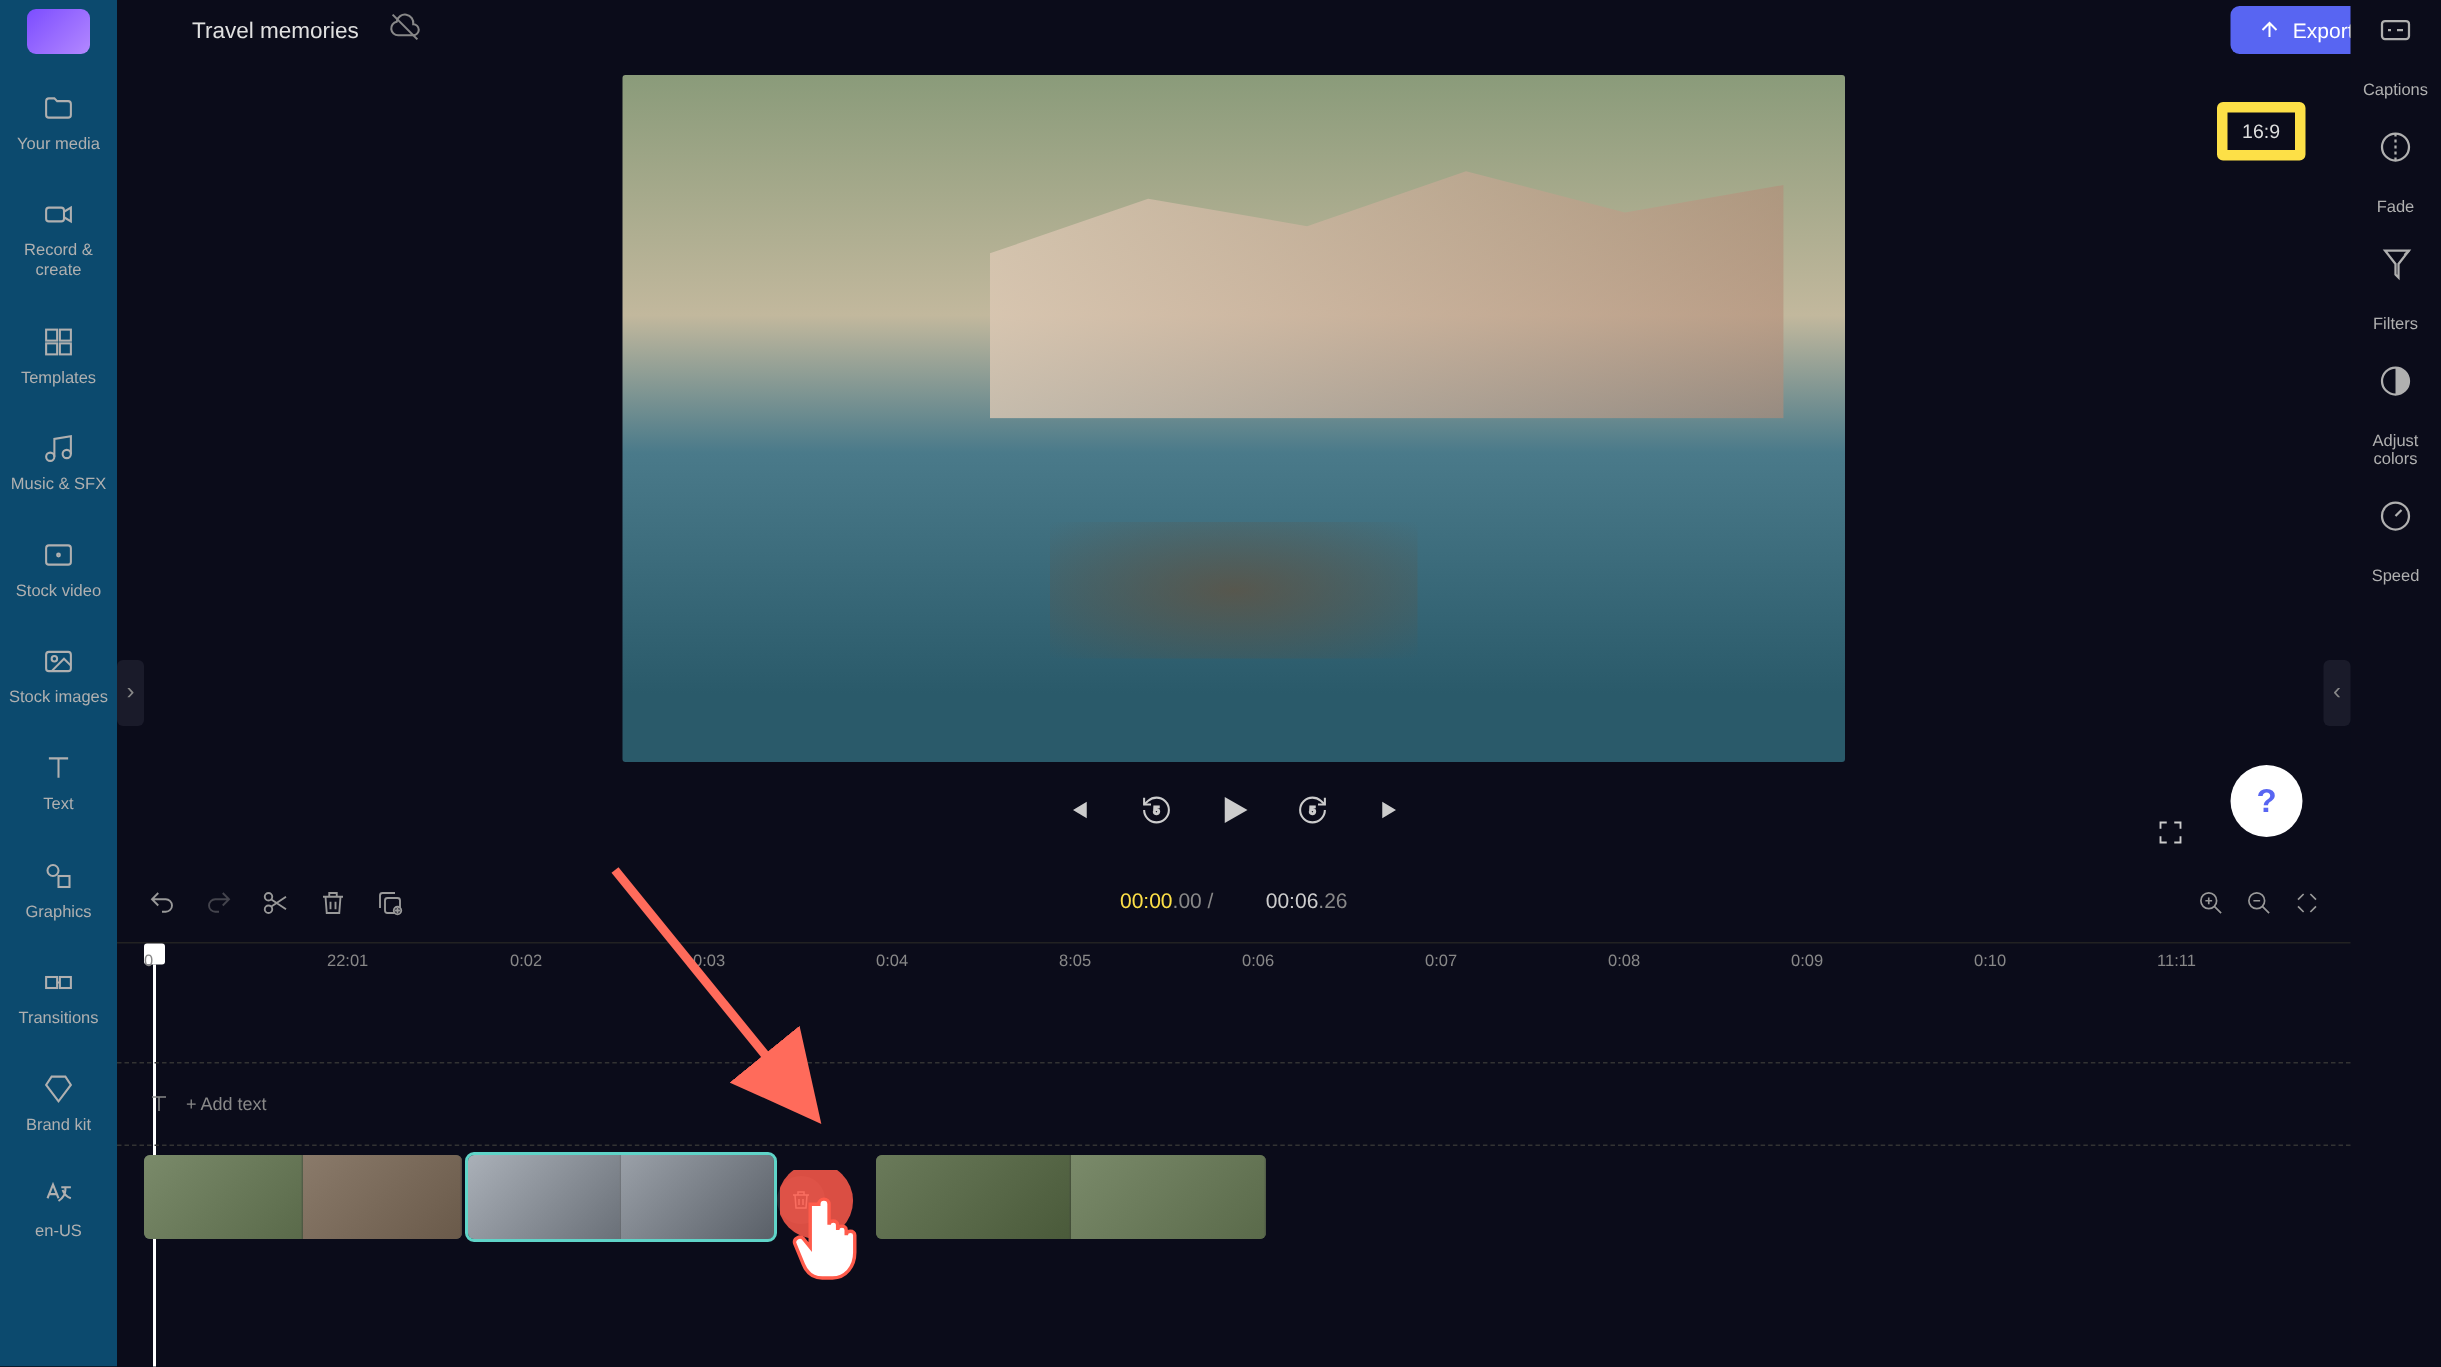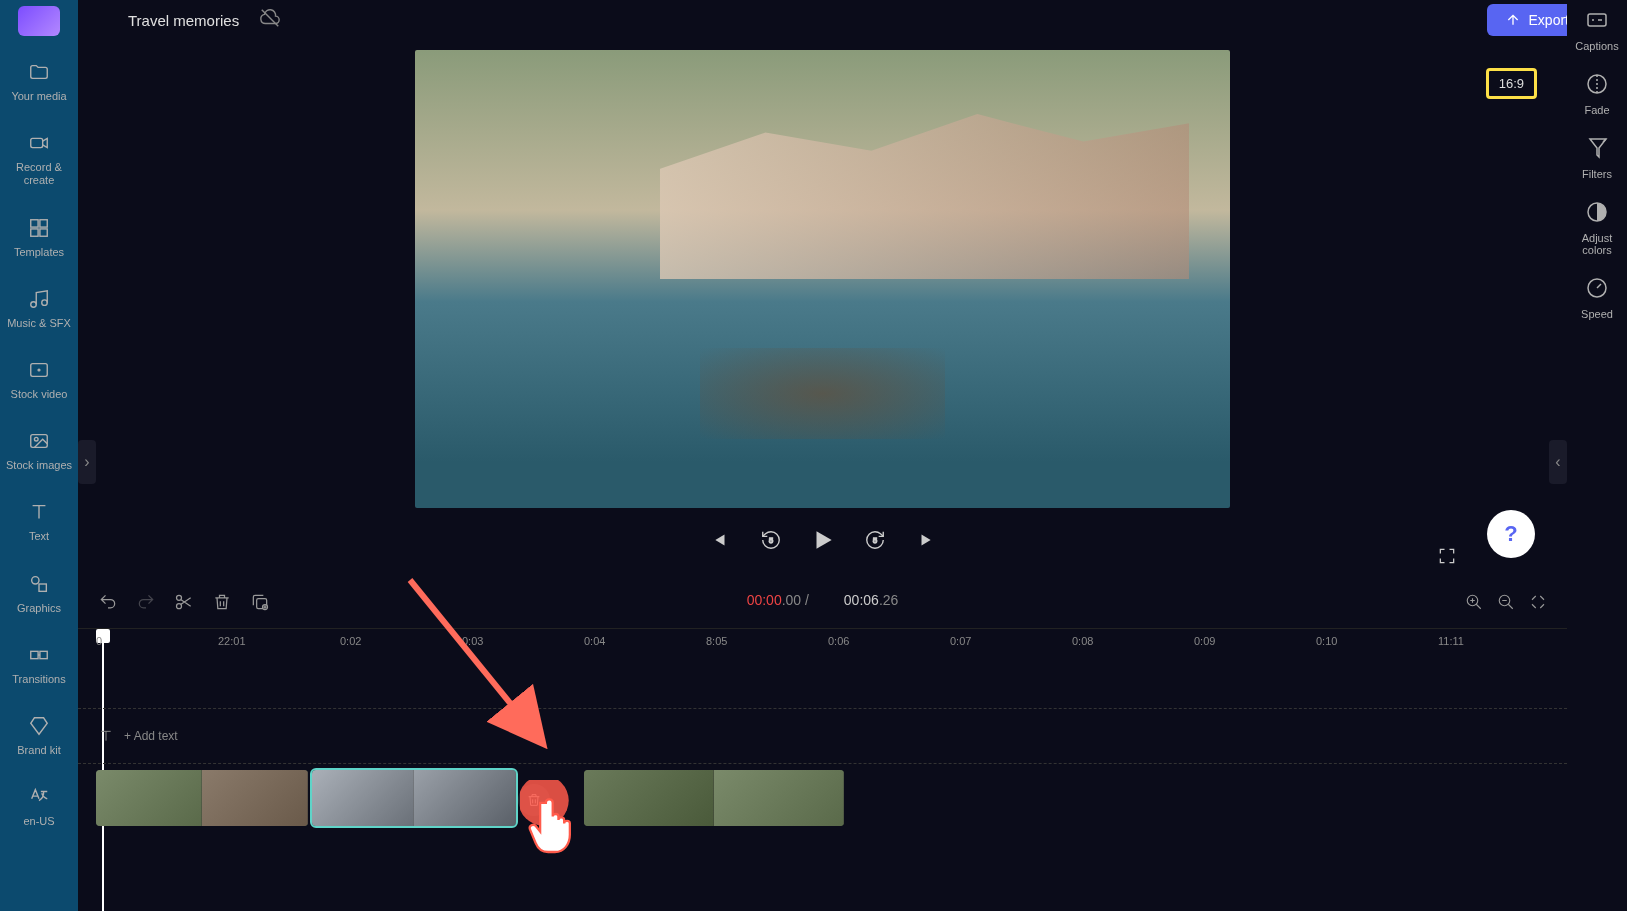--- a/index.html
+++ b/index.html
@@ -10,40 +10,40 @@
 .nav-item { display: flex; flex-direction: column; align-items: center; gap: 4px; cursor: pointer; padding: 4px; width: 100%; }
 .nav-item .icon { width: 28px; height: 28px; display: flex; align-items: center; justify-content: center; color: #b0b0b0; }
 .nav-item .label { font-size: 11px; color: #b0b0b0; text-align: center; line-height: 1.2; }
 
 .top-bar { position: absolute; left: 78px; top: 0; right: 0; height: 40px; display: flex; align-items: center; padding: 0 20px; }
 .project-title { font-size: 15px; color: #e0e0e0; margin-left: 30px; }
 .cloud-off { margin-left: 20px; color: #888; }
 .export-btn { margin-left: auto; background: #5865f2; color: white; padding: 8px 18px; border-radius: 6px; display: flex; align-items: center; gap: 8px; cursor: pointer; font-size: 14px; }
 
 .right-sidebar { position: absolute; right: 0; top: 0; width: 60px; height: 100%; background: #0b0c1a; display: flex; flex-direction: column; align-items: center; padding-top: 6px; gap: 18px; }
-.right-item { display: flex; flex-direction: column; align-items: center; gap: 6px; cursor: pointer; }
+.right-item { display: flex; flex-direction: column; align-items: center; gap: 20px; cursor: pointer; }
 .right-item .icon { width: 28px; height: 28px; display: flex; align-items: center; justify-content: center; color: #b0b0b0; }
 .right-item .label { font-size: 11px; color: #b0b0b0; text-align: center; line-height: 1.1; }
 
 .preview-area { position: absolute; left: 78px; right: 60px; top: 50px; height: 520px; display: flex; flex-direction: column; align-items: center; }
-.aspect-badge { position: absolute; right: 30px; top: 18px; border: 3px solid #fde047; border-radius: 4px; padding: 5px 10px; font-size: 13px; color: #ddd; }
+.aspect-badge { position: absolute; right: 30px; top: 18px; border: 7px solid #fde047; border-radius: 4px; padding: 5px 10px; font-size: 13px; color: #ddd; }
 .video-preview { width: 815px; height: 458px; background: linear-gradient(180deg, #8a9b7a 0%, #c2b89d 35%, #4a7a8a 55%, #2a5a6a 90%); border-radius: 2px; position: relative; overflow: hidden; }
 .video-preview::before { content: ''; position: absolute; top: 10%; left: 30%; right: 5%; height: 40%; background: linear-gradient(90deg, rgba(220,200,180,0.8), rgba(180,140,120,0.6)); clip-path: polygon(0 40%, 20% 20%, 40% 30%, 60% 10%, 80% 25%, 100% 15%, 100% 100%, 0 100%); }
 .video-preview::after { content: ''; position: absolute; bottom: 15%; left: 35%; width: 30%; height: 20%; background: radial-gradient(ellipse, rgba(100,80,60,0.7), transparent); }
 
 .playback-controls { margin-top: 18px; display: flex; align-items: center; gap: 24px; }
 .playback-controls .btn { width: 28px; height: 28px; display: flex; align-items: center; justify-content: center; color: #ccc; cursor: pointer; }
 .fullscreen-btn { position: absolute; right: 110px; bottom: 0; color: #ccc; cursor: pointer; }
 .help-btn { position: absolute; right: 32px; bottom: 12px; width: 48px; height: 48px; border-radius: 50%; background: white; color: #5865f2; display: flex; align-items: center; justify-content: center; font-size: 22px; font-weight: bold; cursor: pointer; }
 
 .timeline-area { position: absolute; left: 78px; right: 60px; top: 580px; bottom: 0; }
 .timeline-toolbar { height: 48px; display: flex; align-items: center; padding: 0 20px; gap: 18px; }
 .timeline-toolbar .tb-btn { color: #999; cursor: pointer; }
 .time-display { position: absolute; left: 50%; transform: translateX(-50%); font-size: 14px; top: 12px; }
-.time-display .current { color: #ef4444; }
+.time-display .current { color: #fde047; }
 .time-display .sub { color: #888; }
 .time-display .total { color: #ccc; margin-left: 31px; }
 .zoom-controls { margin-left: auto; display: flex; gap: 14px; color: #999; }
 
 .ruler { height: 30px; position: relative; border-top: 1px solid #222; }
 .ruler-tick { position: absolute; top: 6px; font-size: 11px; color: #888; }
 .playhead { position: absolute; left: 18px; top: 0; width: 14px; height: 14px; background: #fff; border-radius: 2px; }
 .playhead::after { content: ''; position: absolute; left: 6px; top: 14px; width: 2px; height: 280px; background: #fff; }
 
 .tracks { position: relative; padding-top: 50px; }

